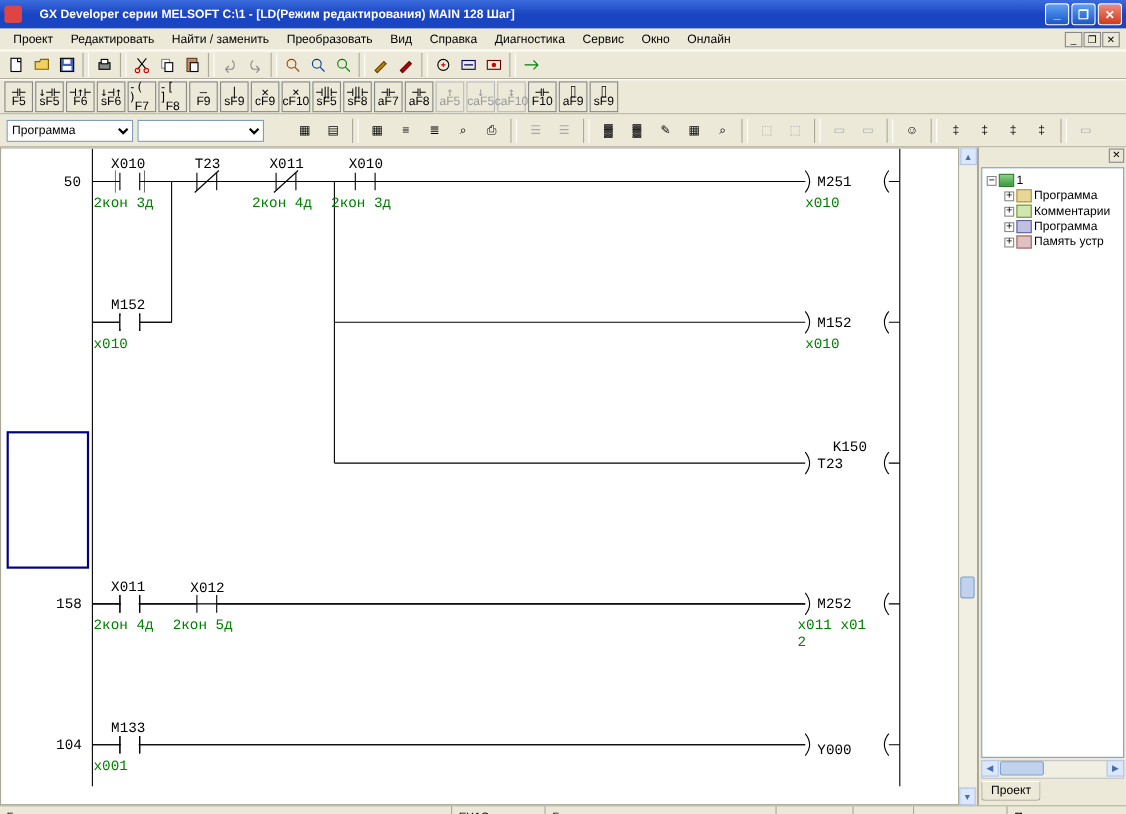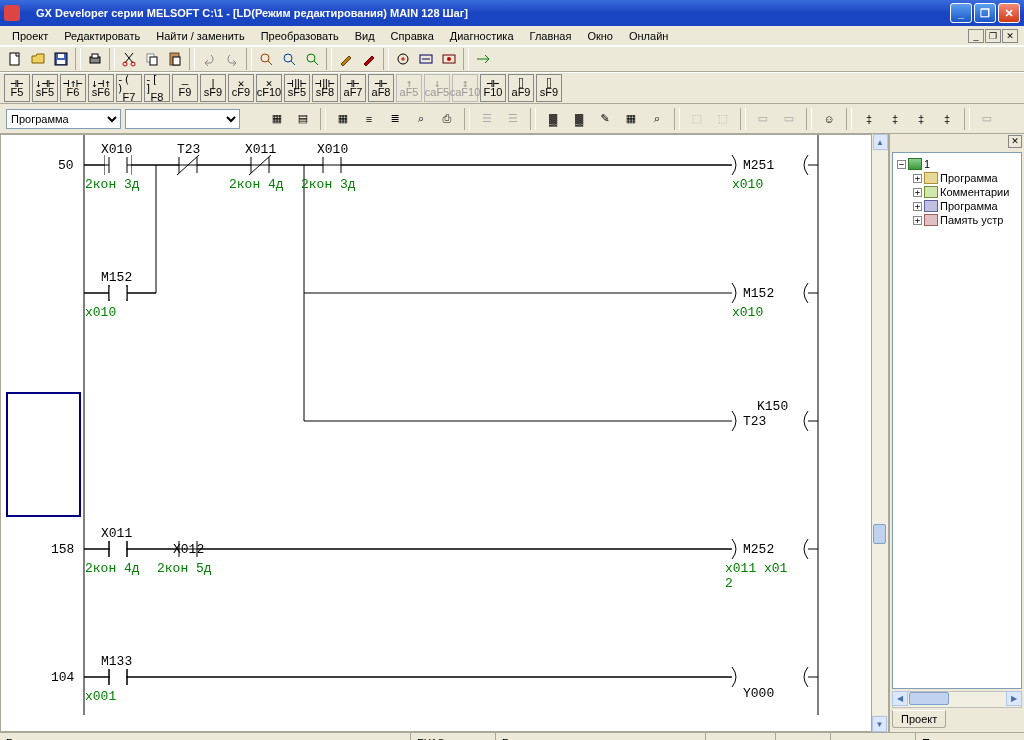--- a/index.html
+++ b/index.html
@@ -86,21 +86,21 @@
 </div>
 
 <div class="menubar">
   <span>Проект</span>
   <span>Редактировать</span>
   <span>Найти / заменить</span>
   <span>Преобразовать</span>
   <span>Вид</span>
   <span>Справка</span>
   <span>Диагностика</span>
-  <span>Главная</span>
+  <span>Сервис</span>
   <span>Окно</span>
   <span>Онлайн</span>
   <div class="mdi-btns">
     <div class="mdi-btn">_</div>
     <div class="mdi-btn">❐</div>
     <div class="mdi-btn">✕</div>
   </div>
 </div>
 
 <div class="toolbar">
@@ -454,30 +454,30 @@
     <div class="comment" style="position:absolute;left:84px;top:170px">x010</div>
     <div class="addr" style="position:absolute;left:742px;top:151px">M152</div>
     <div class="comment" style="position:absolute;left:731px;top:170px">x010</div>
 
     <div class="addr" style="position:absolute;left:756px;top:264px">K150</div>
     <div class="addr" style="position:absolute;left:742px;top:279px">T23</div>
 
     <div class="addr" style="position:absolute;left:50px;top:407px">158</div>
     <div class="addr" style="position:absolute;left:100px;top:391px">X011</div>
     <div class="comment" style="position:absolute;left:84px;top:426px">2кон 4д</div>
-    <div class="addr" style="position:absolute;left:172px;top:407px">X012</div>
+    <div class="addr" style="position:absolute;left:172px;top:392px">X012</div>
     <div class="comment" style="position:absolute;left:156px;top:426px">2кон 5д</div>
     <div class="addr" style="position:absolute;left:742px;top:407px">M252</div>
     <div class="comment" style="position:absolute;left:724px;top:426px">x011 x01</div>
     <div class="comment" style="position:absolute;left:724px;top:441px">2</div>
 
     <div class="addr" style="position:absolute;left:50px;top:535px">104</div>
     <div class="addr" style="position:absolute;left:100px;top:519px">M133</div>
     <div class="comment" style="position:absolute;left:84px;top:554px">x001</div>
-    <div class="addr" style="position:absolute;left:742px;top:551px">Y000</div>
+    <div class="addr" style="position:absolute;left:742px;top:539px">Y000</div>
 
     <div class="sel" style="left:5px;top:257px;width:75px;height:125px"></div>
   </div>
 
   <div class="vscroll">
     <div class="arrow">▲</div>
     <div class="track"></div>
     <div class="thumb"></div>
     <div class="arrow" style="position:absolute;bottom:0">▼</div>
   </div>

